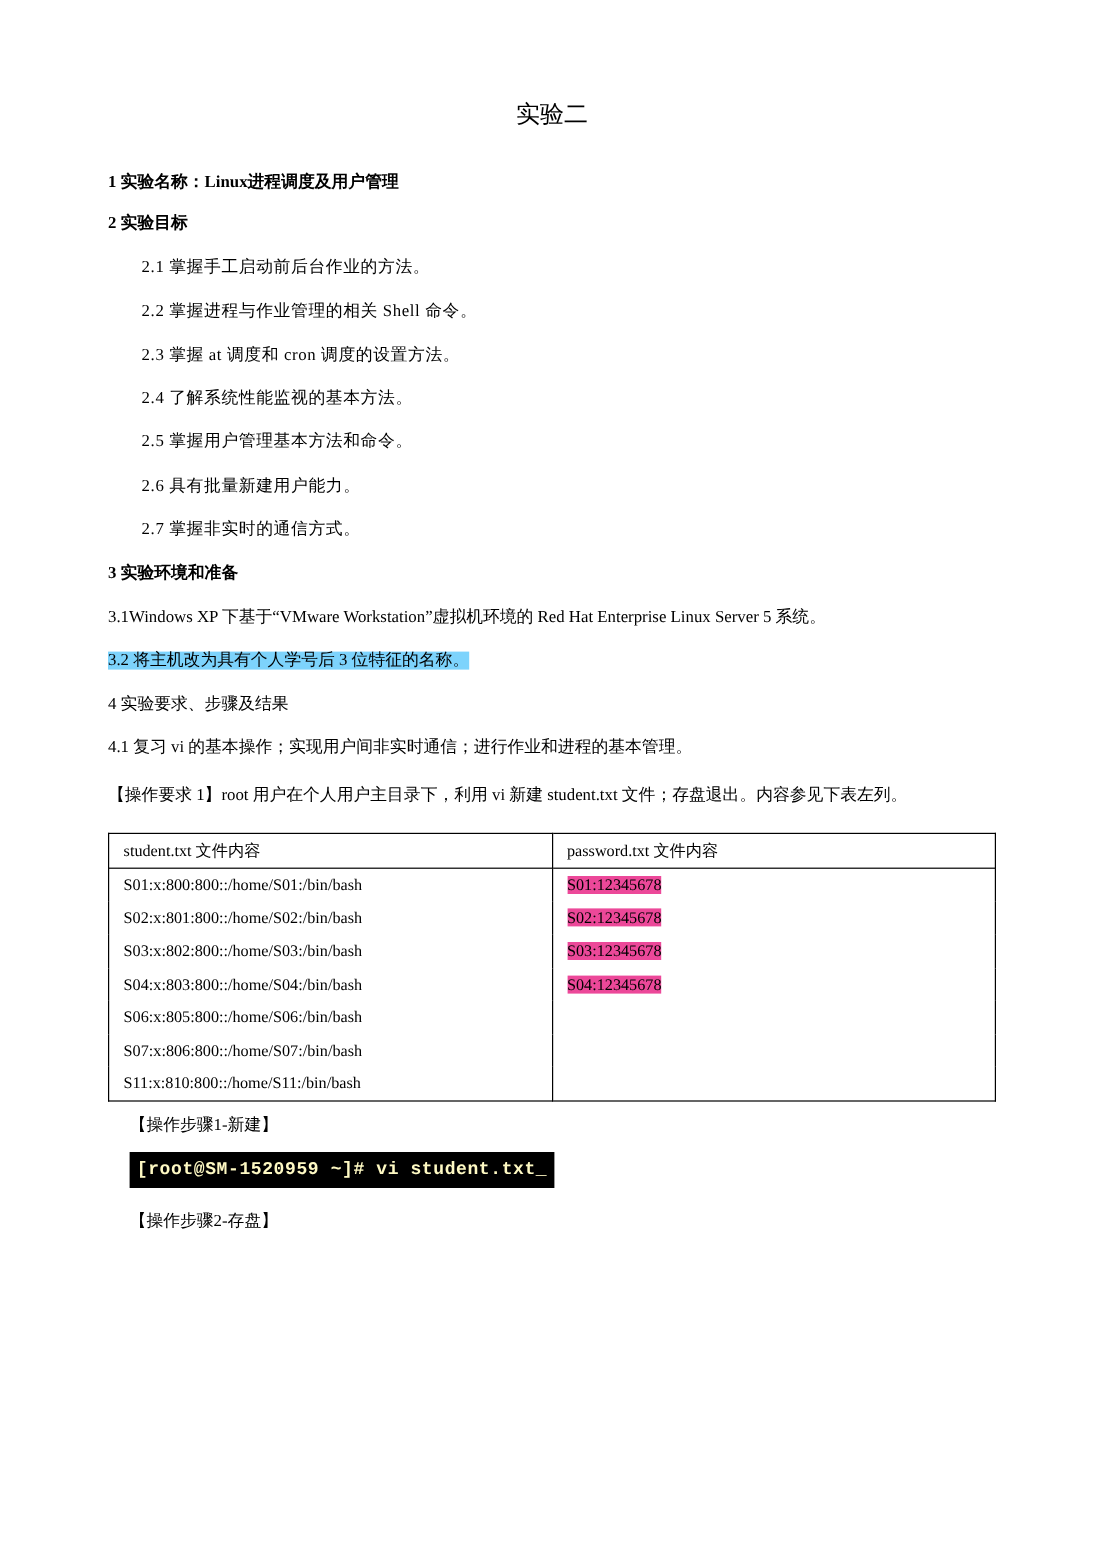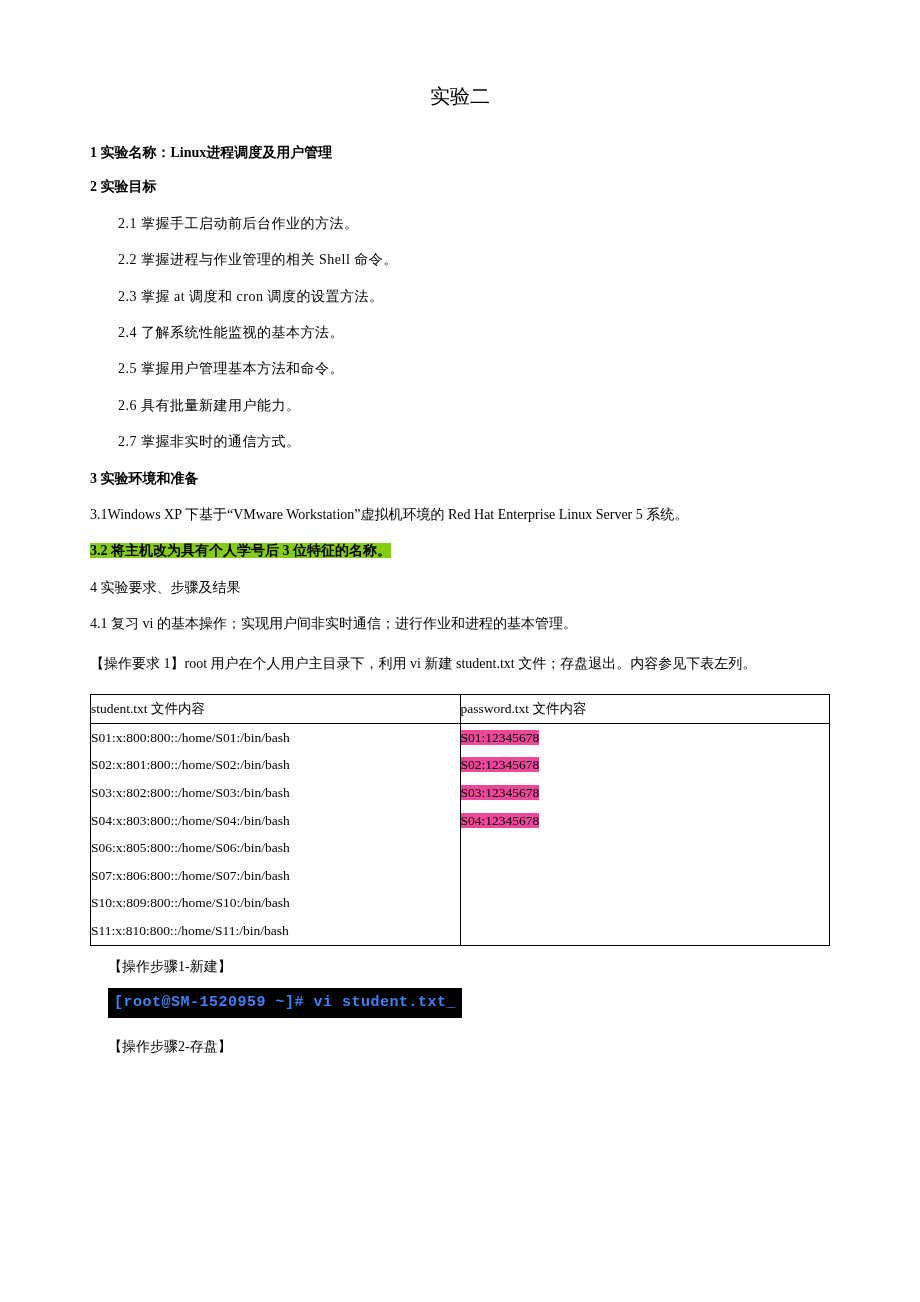--- a/index.html
+++ b/index.html
@@ -26,43 +26,42 @@
     font-size: 14px;
   }
   .item {
     margin: 14px 0 14px 28px;
     letter-spacing: 0.5px;
   }
   .para {
     margin: 14px 0;
   }
   .hl-cyan {
-    background: #84cc16;
-    font-weight: bold;
+    background: #7dd3fc;
   }
   .hl-yellow {
     background: #ec4899;
   }
   table {
     border-collapse: collapse;
     width: 100%;
     margin: 4px 0 8px 0;
     font-size: 13.5px;
   }
   table td {
     border: 1px solid #000;
-    padding: 3px 0;
+    padding: 3px 12px;
     vertical-align: top;
   }
   table tr.no-top td { border-top: none; }
   table tr.no-bottom td { border-bottom: none; }
   table tr.mid td { border-top: none; border-bottom: none; }
   .term {
     background: #000;
-    color: #3b82f6;
+    color: #fef9c3;
     font-family: "Courier New", monospace;
     font-weight: bold;
     padding: 3px 6px;
     display: inline-block;
     font-size: 15px;
     letter-spacing: 0.5px;
     margin: 4px 0 8px 18px;
   }
   .step {
     margin: 10px 0 6px 18px;
@@ -122,24 +121,20 @@
     <td><span class="hl-yellow">S04:12345678</span></td>
   </tr>
   <tr class="mid">
     <td>S06:x:805:800::/home/S06:/bin/bash</td>
     <td></td>
   </tr>
   <tr class="mid">
     <td>S07:x:806:800::/home/S07:/bin/bash</td>
     <td></td>
   </tr>
-  <tr class="mid">
-    <td>S10:x:809:800::/home/S10:/bin/bash</td>
-    <td></td>
-  </tr>
   <tr class="no-top">
     <td>S11:x:810:800::/home/S11:/bin/bash</td>
     <td></td>
   </tr>
 </tbody>
   </table>
 
 <div class="step">【操作步骤1-新建】</div>
 
 <div class="term">[root@SM-1520959 ~]# vi student.txt_</div>

